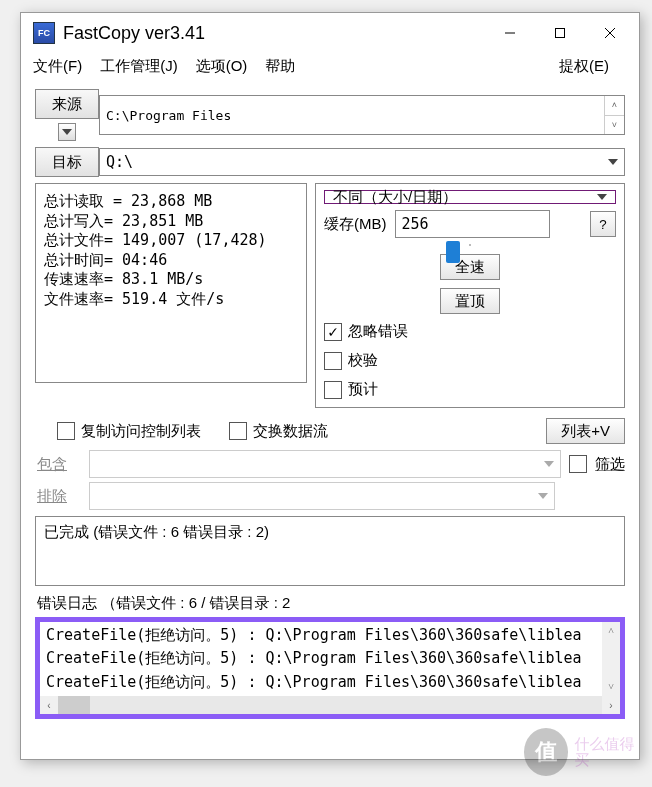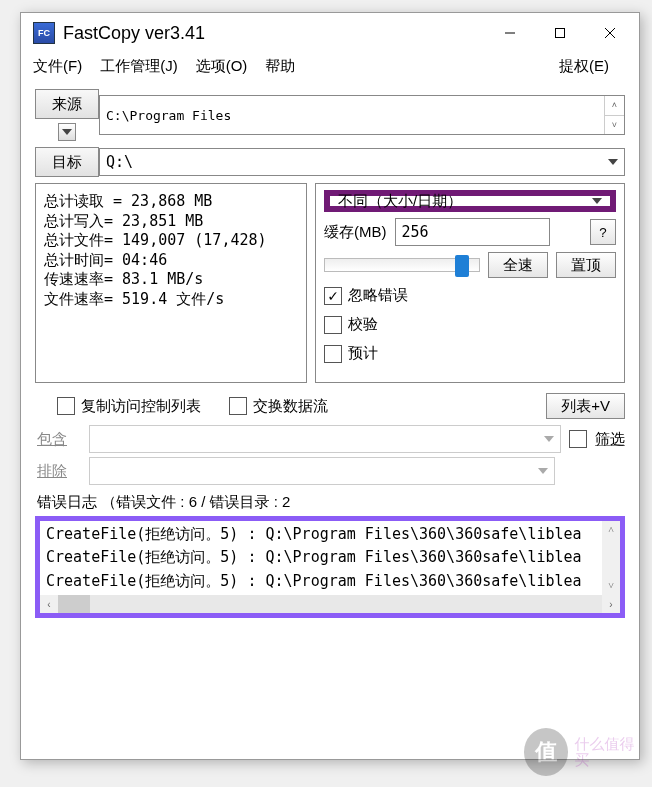--- a/index.html
+++ b/index.html
@@ -22,27 +22,27 @@
 .pathbox { flex: 1; height: 40px; border: 1px solid #888; background: #fff; display: flex; }
 .pathbox input { flex: 1; border: none; outline: none; padding: 2px 6px; font-family: Consolas, monospace; font-size: 13px; }
 .pathbox .spin { width: 20px; display: flex; flex-direction: column; }
 .pathbox .spin div { flex: 1; border-left: 1px solid #ccc; display: flex; align-items: center; justify-content: center; font-size: 9px; color: #666; cursor: pointer; }
 .pathbox .spin div:first-child { border-bottom: 1px solid #ccc; }
 .selectline { flex: 1; height: 28px; border: 1px solid #888; background: #fff; padding: 2px 6px; font-family: Consolas, monospace; font-size: 15px; display: flex; align-items: center; }
 .selectline .carrot { margin-left: auto; }
 .mid { display: flex; gap: 8px; margin-top: 6px; }
 .stats { width: 272px; height: 200px; border: 1px solid #888; background: #fff; padding: 8px 8px; font-family: SimSun, Consolas, monospace; font-size: 15px; white-space: pre; line-height: 1.3; overflow: hidden; }
 .rpanel { flex: 1; border: 1px solid #888; padding: 6px 8px 6px 8px; display: flex; flex-direction: column; gap: 6px; }
-.combo { height: 22px; border: 6px solid #701a75; background: #fff; display: flex; align-items: center; padding: 0 8px; cursor: pointer; }
+.combo { height: 14px; border: 1px solid #701a75; background: #fff; display: flex; align-items: center; padding: 0 8px; cursor: pointer; }
 .combo .carrot { margin-left: auto; }
 .carrot { width: 0; height: 0; border-left: 5px solid transparent; border-right: 5px solid transparent; border-top: 6px solid #444; }
 .bufrow { display: flex; align-items: center; gap: 8px; }
 .bufinput { width: 155px; height: 28px; border: 1px solid #888; padding: 2px 6px; font-family: Consolas, monospace; font-size: 15px; }
 .sqbtn { width: 26px; height: 26px; border: 1px solid #888; background: linear-gradient(#fefefe,#e6e6e6); cursor: pointer; }
-.sliderrow { display: flex; align-items: center; gap: 8px; }
+.sliderrow { display: flex; align-items: center; gap: 8px; flex-direction: column; }
 .slider { flex: 1; height: 14px; border: 1px solid #bbb; background: linear-gradient(#eee,#fff); position: relative; }
 .slider .thumb { position: absolute; right: 10px; top: -4px; width: 14px; height: 22px; background: #1e7fd6; border-radius: 2px; }
 .smbtn { padding: 2px 14px; height: 26px; border: 1px solid #888; background: linear-gradient(#fefefe,#e6e6e6); cursor: pointer; font-family: inherit; font-size: 15px; }
 .cbrow { display: flex; align-items: center; gap: 6px; margin: 2px 0; }
 .cb { width: 18px; height: 18px; border: 1.5px solid #555; background: #fff; display: flex; align-items: center; justify-content: center; cursor: pointer; font-size: 14px; color: #000; }
 .optrow { display: flex; align-items: center; gap: 6px; margin: 10px 0 6px 22px; }
 .execbtn { padding: 3px 24px; border: 2px solid #2a7de1; background: linear-gradient(#fff,#e8f0fb); cursor: pointer; font-family: inherit; font-size: 15px; }
 .filterrow { display: flex; align-items: center; gap: 8px; margin: 4px 0 4px 2px; color: #888; text-decoration: underline; }
 .filtsel { flex: 1; height: 28px; border: 1px solid #ccc; background: #fff; display: flex; align-items: center; padding: 0 6px; }
 .filtsel .carrot { margin-left: auto; border-top-color: #aaa; }
@@ -182,20 +182,21 @@
       <span style="color:#000">筛选</span>
     </div>
     <div class="filterrow">
       <span class="filtlbl">排除</span>
       <div class="filtsel">
           <div class="carrot"></div>
         </div>
       <div style="width:62px"></div>
     </div>
 
+    <div class="logbox log1">已完成 (错误文件 : 6  错误目录 : 2)</div>
 
     <div class="errlabel">错误日志 （错误文件 : 6 / 错误目录 : 2</div>
     <div class="log2wrap">
       <div class="log2">
         <div>CreateFile(拒绝访问。5) : Q:\Program Files\360\360safe\liblea</div>
         <div>CreateFile(拒绝访问。5) : Q:\Program Files\360\360safe\liblea</div>
         <div>CreateFile(拒绝访问。5) : Q:\Program Files\360\360safe\liblea</div>
         <div class="vscroll">
             <div>˄</div>
             <div class="track"></div>

